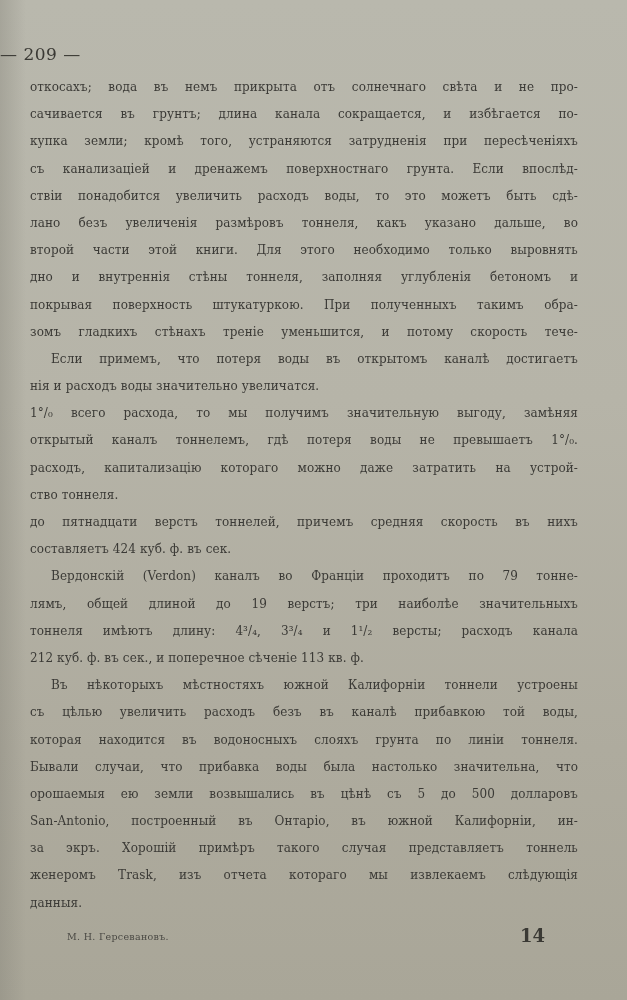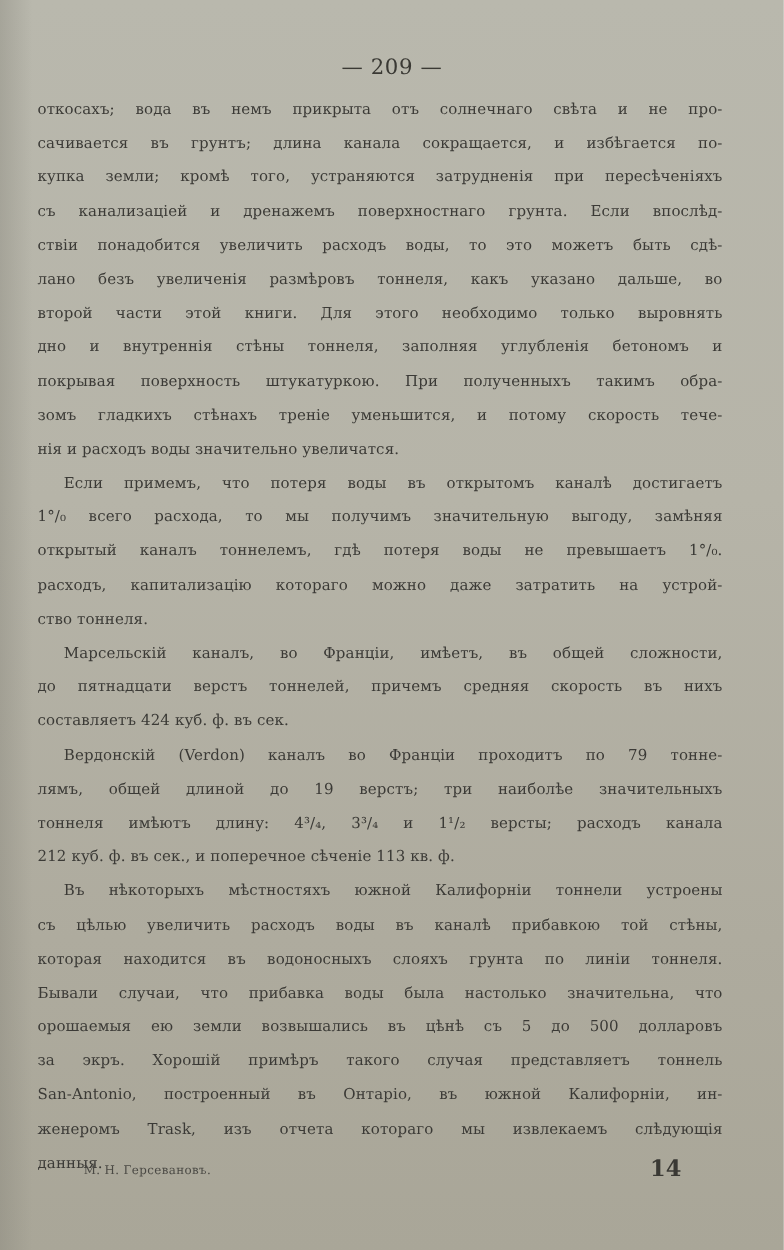--- a/index.html
+++ b/index.html
@@ -8,21 +8,21 @@
     background: linear-gradient(180deg, #b9b8ad 0%, #b6b4a8 40%, #aeab9e 75%, #a9a698 100%);
     font-family: "DejaVu Serif", "Liberation Serif", serif;
     color: #3b3a36;
     position: relative;
   }
   .page-shade-left {
     position: absolute; left: 0; top: 0; width: 26px; height: 1000px;
     background: linear-gradient(90deg, rgba(130,128,118,0.35), rgba(130,128,118,0));
   }
   .page-number {
-    position: absolute; top: 44px; left: 0; width: 627px; text-align: center;
+    position: absolute; top: 44px; left: 0; width: 627px; text-align: left;
     font-size: 17px; letter-spacing: 0.5px; color: #3a3934;
   }
   .text-block {
     position: absolute; top: 74px; left: 30px; width: 548px;
   }
   .line {
     height: 27.2px; line-height: 27.2px; font-size: 12px;
     white-space: nowrap; text-align: justify; text-align-last: justify;
     letter-spacing: 0.1px;
   }
@@ -47,38 +47,37 @@
     <div class="line">откосахъ; вода въ немъ прикрыта отъ солнечнаго свѣта и не про-</div>
     <div class="line">сачивается въ грунтъ; длина канала сокращается, и избѣгается по-</div>
     <div class="line">купка земли; кромѣ того, устраняются затрудненія при пересѣченіяхъ</div>
     <div class="line">съ канализаціей и дренажемъ поверхностнаго грунта. Если впослѣд-</div>
     <div class="line">ствіи понадобится увеличить расходъ воды, то это можетъ быть сдѣ-</div>
     <div class="line">лано безъ увеличенія размѣровъ тоннеля, какъ указано дальше, во</div>
     <div class="line">второй части этой книги. Для этого необходимо только выровнять</div>
     <div class="line">дно и внутреннія стѣны тоннеля, заполняя углубленія бетономъ и</div>
     <div class="line">покрывая поверхность штукатуркою. При полученныхъ такимъ обра-</div>
     <div class="line">зомъ гладкихъ стѣнахъ треніе уменьшится, и потому скорость тече-</div>
+    <div class="line indent">Если примемъ, что потеря воды въ открытомъ каналѣ достигаетъ</div>
     <div class="line last">нія и расходъ воды значительно увеличатся.</div>
-    <div class="line indent">Если примемъ, что потеря воды въ открытомъ каналѣ достигаетъ</div>
     <div class="line">1°/₀ всего расхода, то мы получимъ значительную выгоду, замѣняя</div>
     <div class="line">открытый каналъ тоннелемъ, гдѣ потеря воды не превышаетъ 1°/₀.</div>
     <div class="line">расходъ, капитализацію котораго можно даже затратить на устрой-</div>
     <div class="line last">ство тоннеля.</div>
-    <div class="line indent">Марсельскій каналъ, во Франціи, имѣетъ, въ общей сложности,</div>
     <div class="line">до пятнадцати верстъ тоннелей, причемъ средняя скорость въ нихъ</div>
     <div class="line last">составляетъ 424 куб. ф. въ сек.</div>
     <div class="line indent">Вердонскій (Verdon) каналъ во Франціи проходитъ по 79 тонне-</div>
     <div class="line">лямъ, общей длиной до 19 верстъ; три наиболѣе значительныхъ</div>
     <div class="line">тоннеля имѣютъ длину: 4³/₄, 3³/₄ и 1¹/₂ версты; расходъ канала</div>
     <div class="line last">212 куб. ф. въ сек., и поперечное сѣченіе 113 кв. ф.</div>
     <div class="line indent">Въ нѣкоторыхъ мѣстностяхъ южной Калифорніи тоннели устроены</div>
-    <div class="line">съ цѣлью увеличить расходъ воды въ каналѣ прибавкою той стѣны,</div>
+    <div class="line">съ цѣлью увеличить расходъ безъ въ каналѣ прибавкою той воды,</div>
     <div class="line">которая находится въ водоносныхъ слояхъ грунта по линіи тоннеля.</div>
     <div class="line">Бывали случаи, что прибавка воды была настолько значительна, что</div>
     <div class="line">орошаемыя ею земли возвышались въ цѣнѣ съ 5 до 500 долларовъ</div>
+    <div class="line">San-Antonio, построенный въ Онтаріо, въ южной Калифорніи, ин-</div>
     <div class="line">за экръ. Хорошій примѣръ такого случая представляетъ тоннель</div>
-    <div class="line">San-Antonio, построенный въ Онтаріо, въ южной Калифорніи, ин-</div>
     <div class="line">женеромъ Trask, изъ отчета котораго мы извлекаемъ слѣдующія</div>
     <div class="line last">данныя.</div>
   </div>
 
 <div class="footer-signature">М. Н. Герсевановъ.</div>
 <div class="footer-sheet">14</div>
 
 </body></html>

